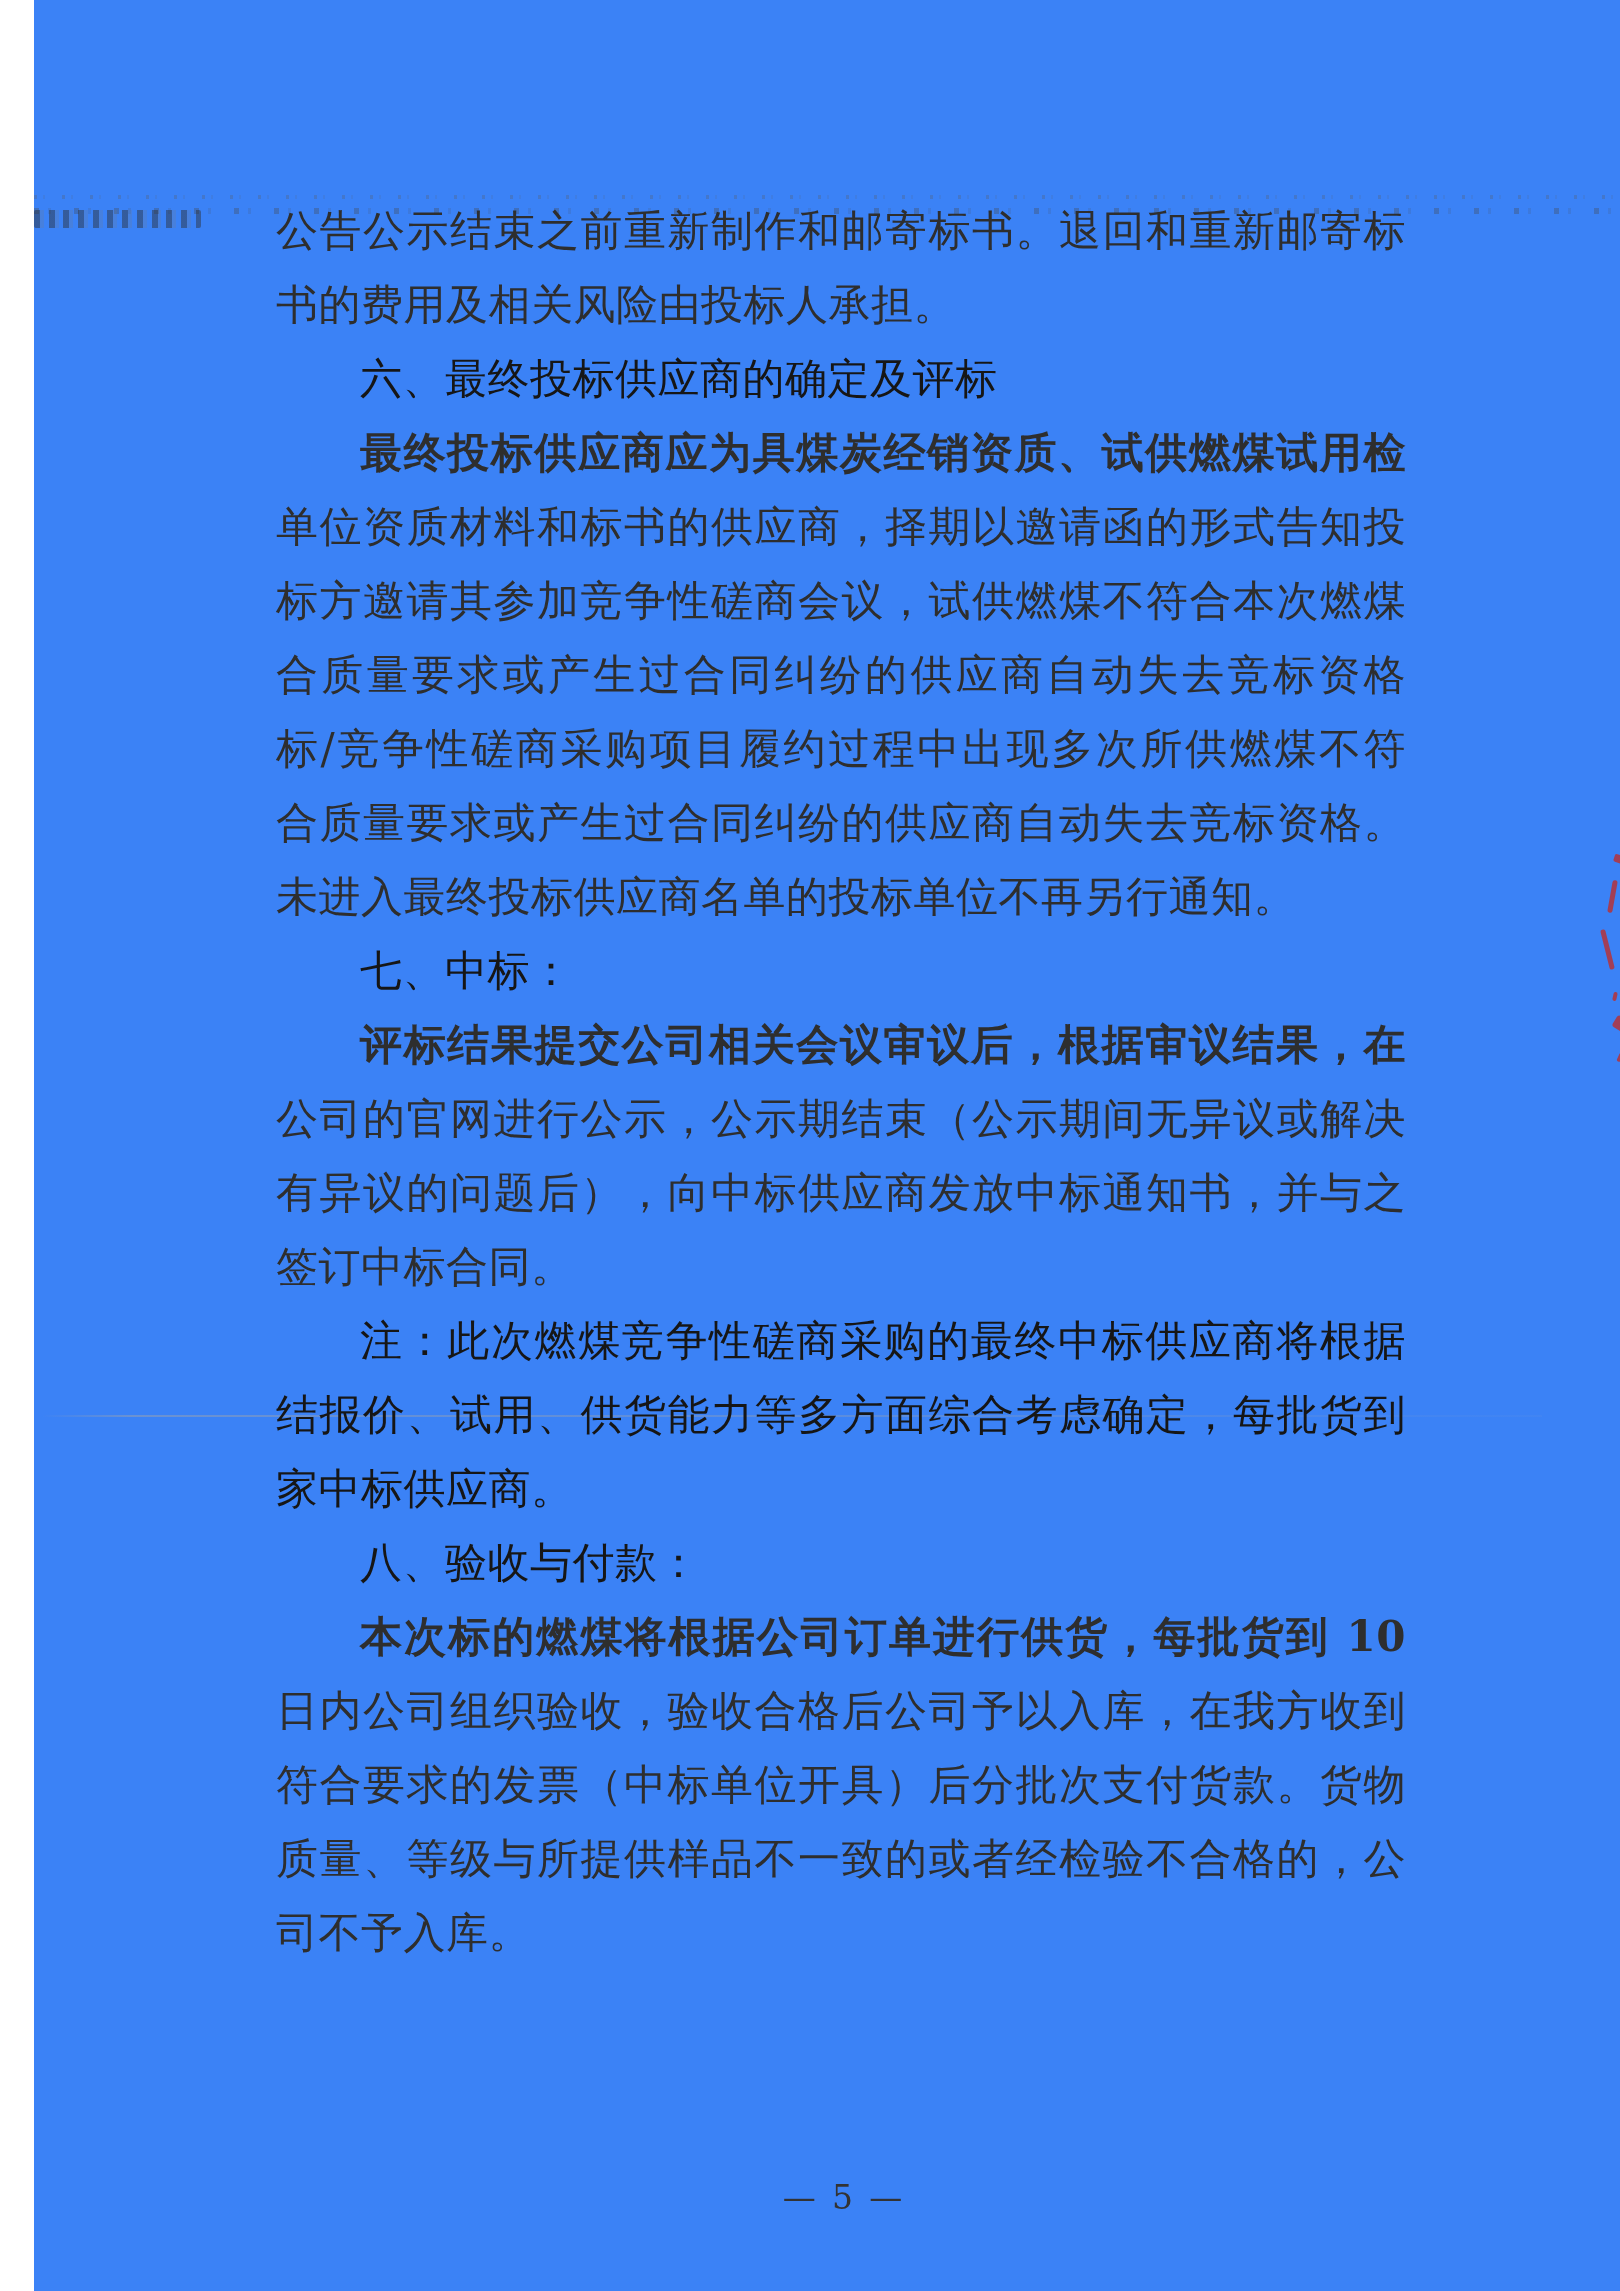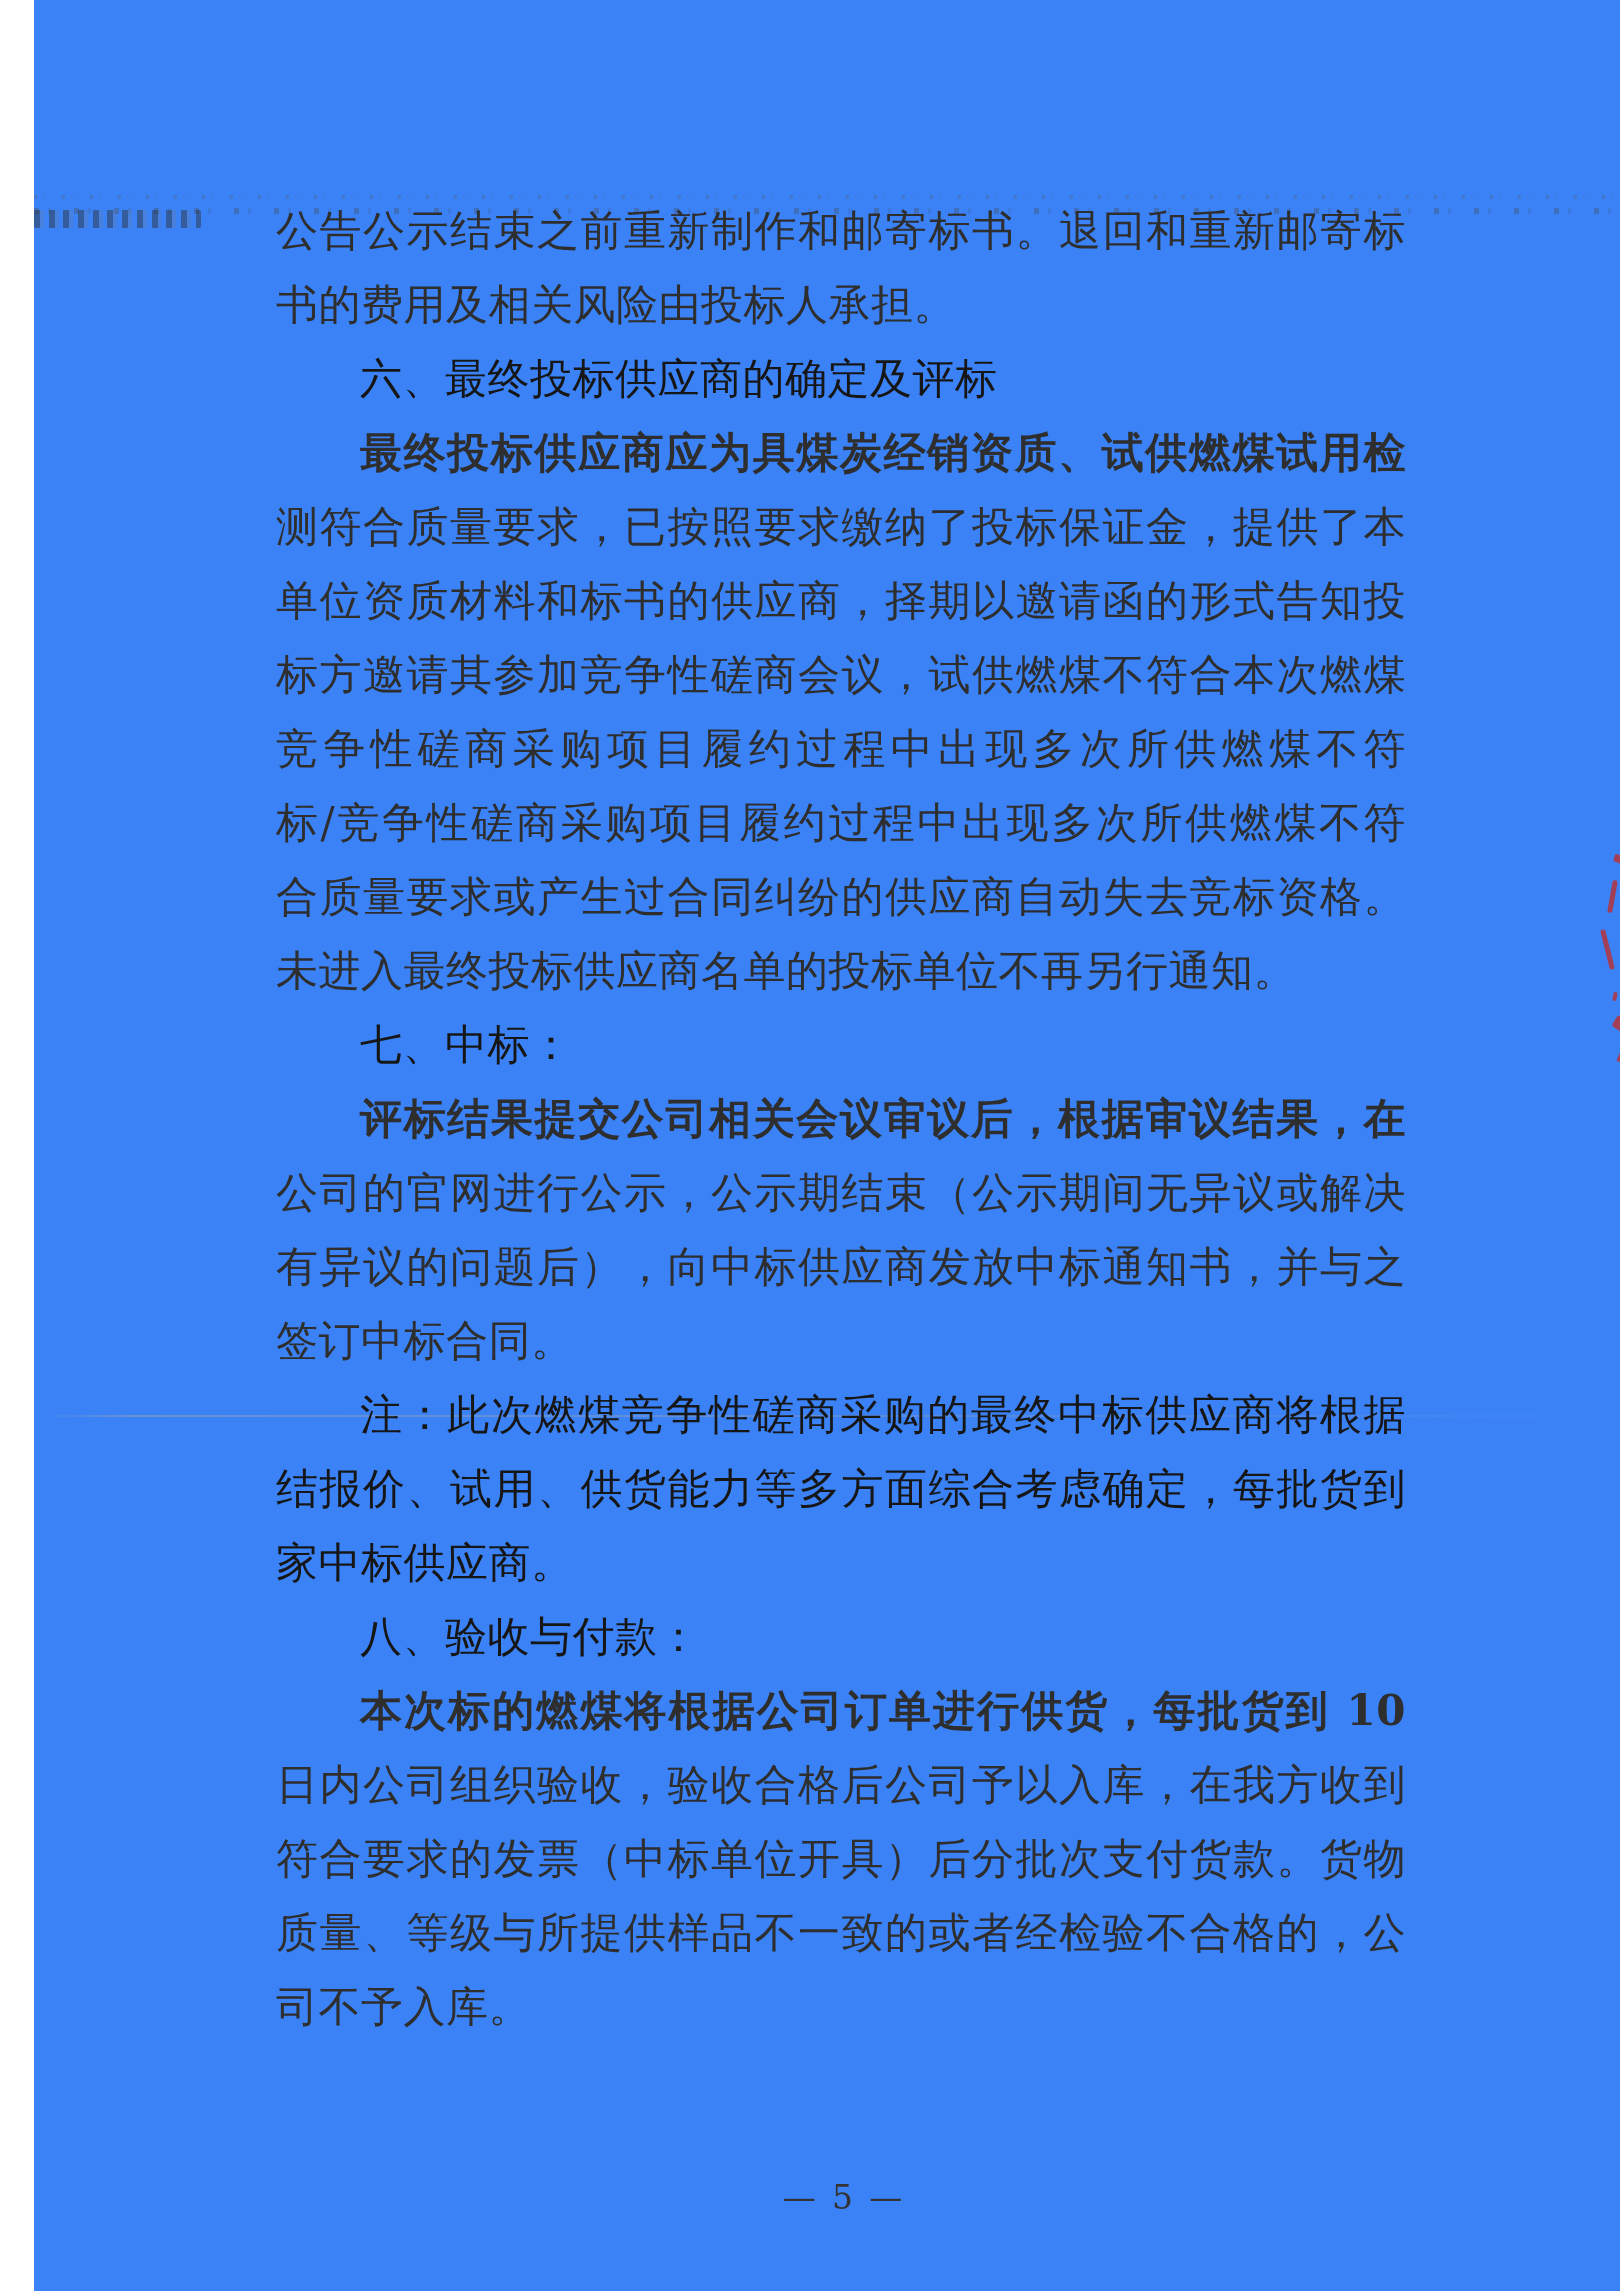--- a/index.html
+++ b/index.html
@@ -79,24 +79,23 @@
   <div class="noise"></div>
   <div class="noise-left"></div>
 
   <div class="artifact-line"></div>
 
   <div class="content">
       <div class="line">公告公示结束之前重新制作和邮寄标书。退回和重新邮寄标</div>
       <div class="line last">书的费用及相关风险由投标人承担。</div>
       <div class="line indent bold last">六、最终投标供应商的确定及评标</div>
       <div class="line indent">最终投标供应商应为具煤炭经销资质、试供燃煤试用检</div>
-      <div class="line">测符合质量要求，已按照要求缴纳了投标保证金，提供了本</div>
       <div class="line">单位资质材料和标书的供应商，择期以邀请函的形式告知投</div>
       <div class="line">标方邀请其参加竞争性磋商会议，试供燃煤不符合本次燃煤</div>
-      <div class="line">竞争性磋商采购项目履约过程中出现多次所供燃煤不符</div>
+      <div class="line">合质量要求或产生过合同纠纷的供应商自动失去竞标资格</div>
       <div class="line">标/竞争性磋商采购项目履约过程中出现多次所供燃煤不符</div>
       <div class="line">合质量要求或产生过合同纠纷的供应商自动失去竞标资格。</div>
       <div class="line last">未进入最终投标供应商名单的投标单位不再另行通知。</div>
       <div class="line indent bold last">七、中标：</div>
       <div class="line indent">评标结果提交公司相关会议审议后，根据审议结果，在</div>
       <div class="line">公司的官网进行公示，公示期结束（公示期间无异议或解决</div>
       <div class="line">有异议的问题后），向中标供应商发放中标通知书，并与之</div>
       <div class="line last">签订中标合同。</div>
       <div class="line indent bold">注：此次燃煤竞争性磋商采购的最终中标供应商将根据</div>
       <div class="line bold">结报价、试用、供货能力等多方面综合考虑确定，每批货到</div>

